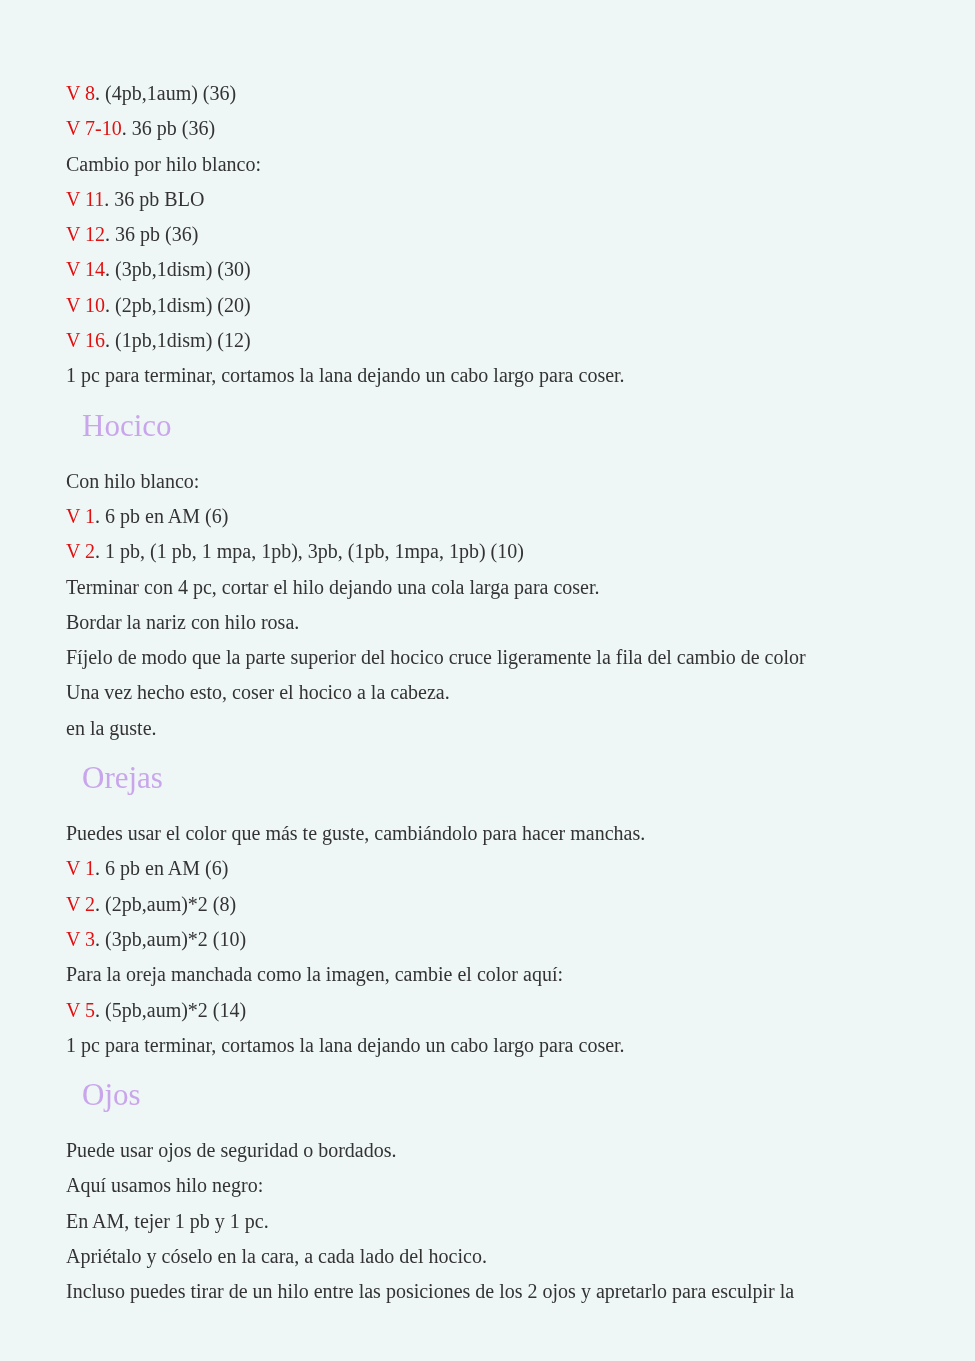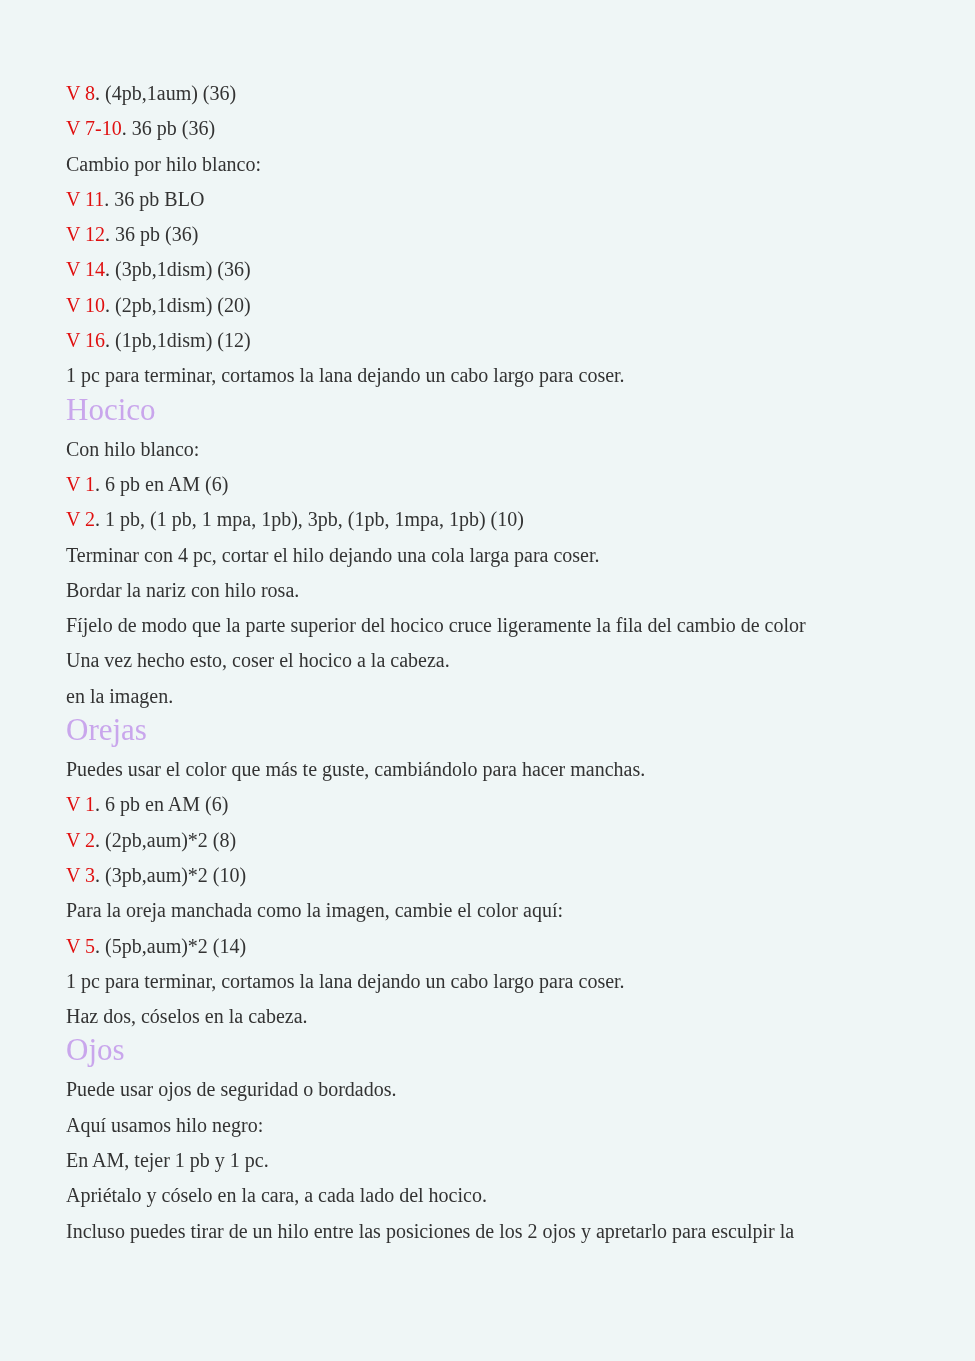--- a/index.html
+++ b/index.html
@@ -1,51 +1,50 @@
 <!DOCTYPE html>
 <html><head>
 <meta charset="utf-8">
 <style>
   html,body{margin:0;padding:0;}
   body{width:975px;height:1361px;background:#eff6f6;overflow:hidden;font-family:"Liberation Serif","DejaVu Serif",serif;color:#333;}
   .page{position:absolute;left:66px;top:76px;width:840px;}
   .line{font-size:20px;line-height:35.3px;height:35.3px;white-space:nowrap;}
   .rn{color:#e01010;}
-  h2{font-weight:normal;color:#c9a6ec;font-size:31px;line-height:31px;margin:0;height:38px;font-family:"Liberation Serif",serif;}
+  h2{font-weight:normal;color:#c9a6ec;font-size:31px;line-height:31px;margin:16px;height:38px;font-family:"Liberation Serif",serif;}
 </style>
 </head>
 <body>
 
 <div class="page" id="page">
     <div class="line"><span class="rn">V 8</span><span>. (4pb,1aum) (36)</span></div>
     <div class="line"><span class="rn">V 7-10</span><span>. 36 pb (36)</span></div>
     <div class="line">Cambio por hilo blanco:</div>
     <div class="line"><span class="rn">V 11</span><span>. 36 pb BLO</span></div>
     <div class="line"><span class="rn">V 12</span><span>. 36 pb (36)</span></div>
-    <div class="line"><span class="rn">V 14</span><span>. (3pb,1dism) (36)</span></div>
+    <div class="line"><span class="rn">V 14</span><span>. (3pb,1dism) (30)</span></div>
     <div class="line"><span class="rn">V 10</span><span>. (2pb,1dism) (20)</span></div>
     <div class="line"><span class="rn">V 16</span><span>. (1pb,1dism) (12)</span></div>
     <div class="line">1 pc para terminar, cortamos la lana dejando un cabo largo para coser.</div>
     <h2>Hocico</h2>
     <div class="line">Con hilo blanco:</div>
     <div class="line"><span class="rn">V 1</span><span>. 6 pb en AM (6)</span></div>
     <div class="line"><span class="rn">V 2</span><span>. 1 pb, (1 pb, 1 mpa, 1pb), 3pb, (1pb, 1mpa, 1pb) (10)</span></div>
     <div class="line">Terminar con 4 pc, cortar el hilo dejando una cola larga para coser.</div>
     <div class="line">Bordar la nariz con hilo rosa.</div>
     <div class="line">Fíjelo de modo que la parte superior del hocico cruce ligeramente la fila del cambio de color</div>
     <div class="line">Una vez hecho esto, coser el hocico a la cabeza.</div>
-    <div class="line">en la imagen.</div>
+    <div class="line">en la guste.</div>
     <h2>Orejas</h2>
     <div class="line">Puedes usar el color que más te guste, cambiándolo para hacer manchas.</div>
     <div class="line"><span class="rn">V 1</span><span>. 6 pb en AM (6)</span></div>
     <div class="line"><span class="rn">V 2</span><span>. (2pb,aum)*2 (8)</span></div>
     <div class="line"><span class="rn">V 3</span><span>. (3pb,aum)*2 (10)</span></div>
     <div class="line">Para la oreja manchada como la imagen, cambie el color aquí:</div>
     <div class="line"><span class="rn">V 5</span><span>. (5pb,aum)*2 (14)</span></div>
     <div class="line">1 pc para terminar, cortamos la lana dejando un cabo largo para coser.</div>
-    <div class="line">Haz dos, cóselos en la cabeza.</div>
     <h2>Ojos</h2>
     <div class="line">Puede usar ojos de seguridad o bordados.</div>
     <div class="line">Aquí usamos hilo negro:</div>
     <div class="line">En AM, tejer 1 pb y 1 pc.</div>
     <div class="line">Apriétalo y cóselo en la cara, a cada lado del hocico.</div>
     <div class="line">Incluso puedes tirar de un hilo entre las posiciones de los 2 ojos y apretarlo para esculpir la</div>
   </div>
 
 </body></html>

